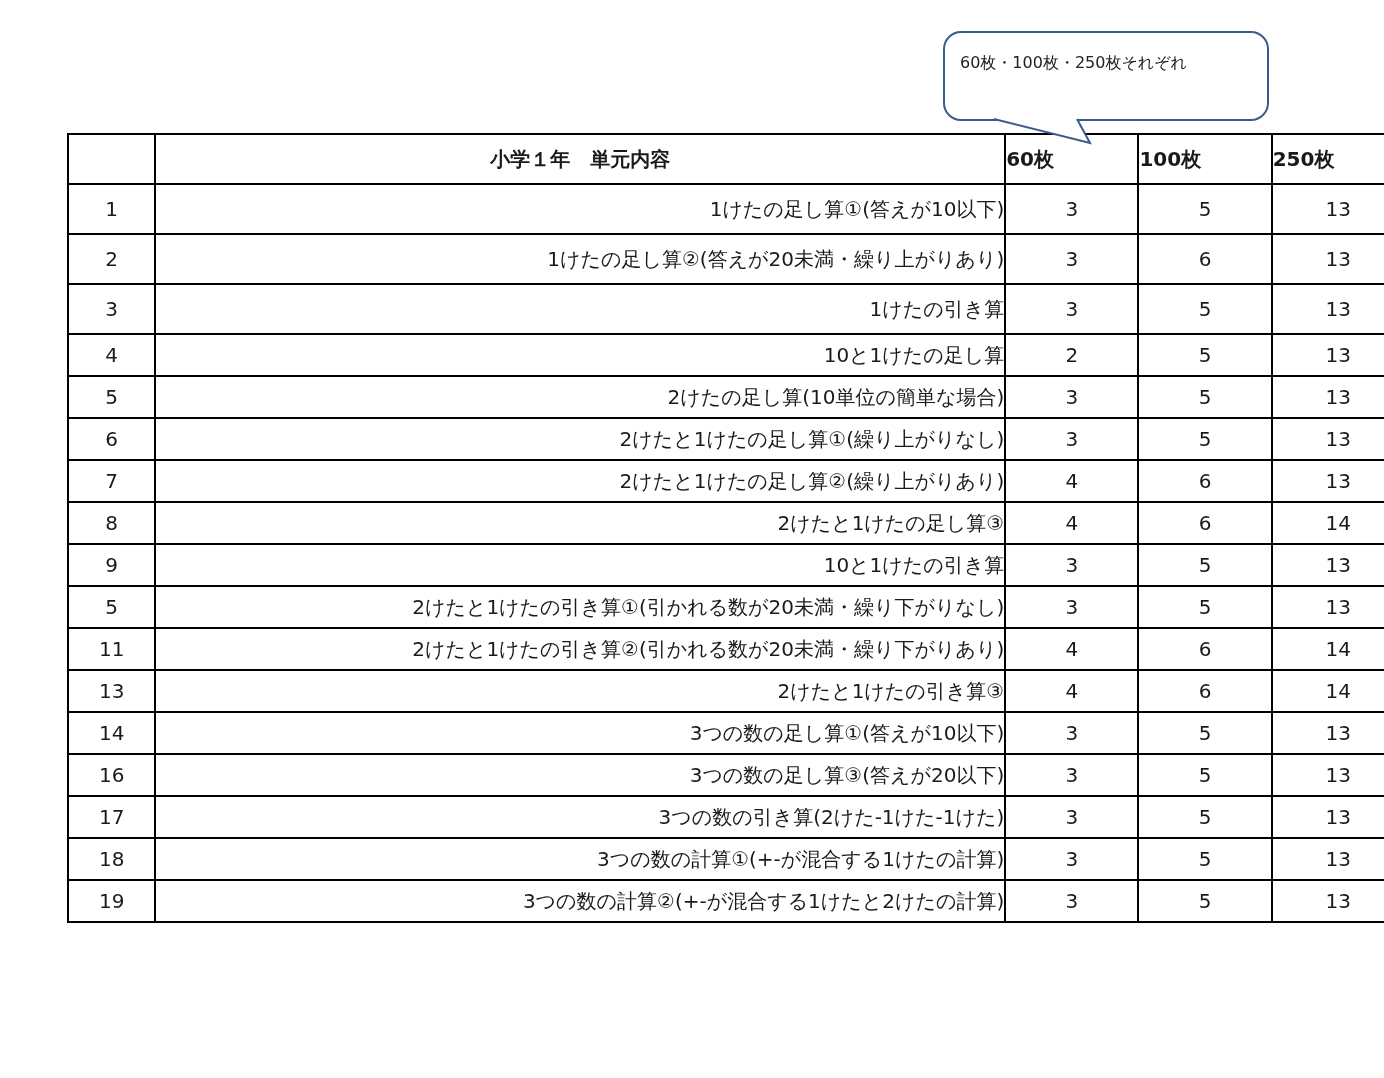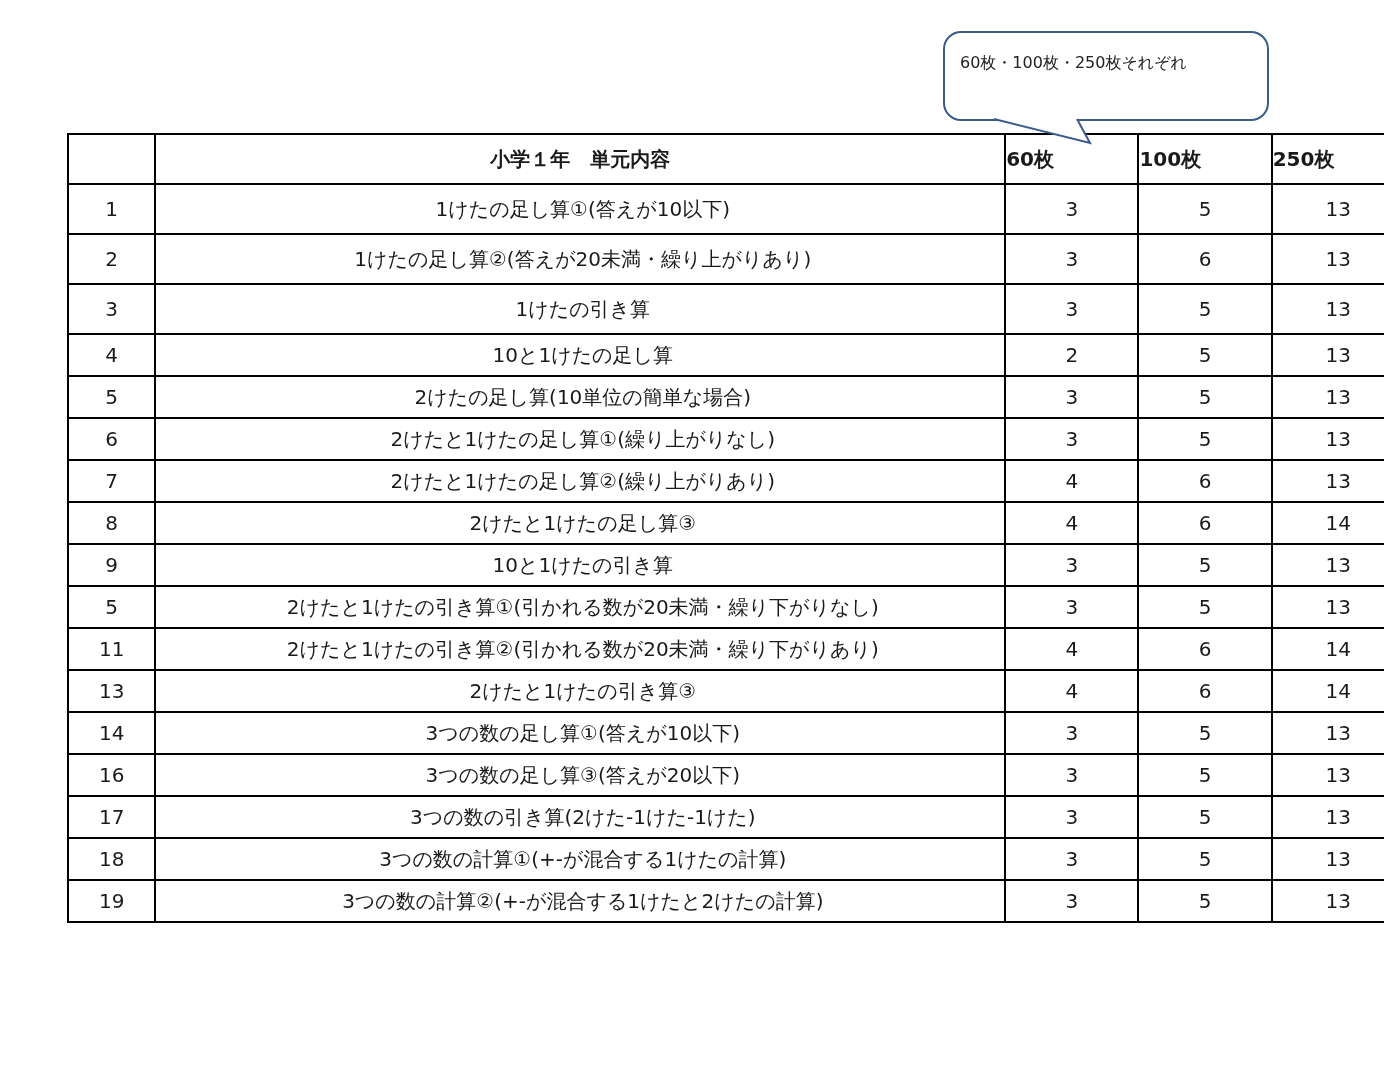--- a/index.html
+++ b/index.html
@@ -21,21 +21,21 @@
   table.units {
     position: absolute; left: 67px; top: 133px;
     border-collapse: collapse; table-layout: fixed;
     width: 1339px;
   }
   table.units td, table.units th {
     border: 2px solid #000; padding: 0; font-size: 20px; font-weight: normal;
   }
   table.units th { font-weight: bold; height: 48px; text-align: left; }
   .c-no { width: 78px; text-align: center; }
-  .c-name { width: 776px; text-align: center; padding-left: 5px !important; }
+  .c-name { width: 776px; text-align: right; padding-left: 5px !important; }
   .c-num { width: 120px; text-align: center; }
   tr.tall td { height: 48px; }
   tr.short td { height: 40px; }
 </style>
 </head>
 <body>
 
 <div class="callout">
   <div>60枚・100枚・250枚それぞれ</div>
 </div>

